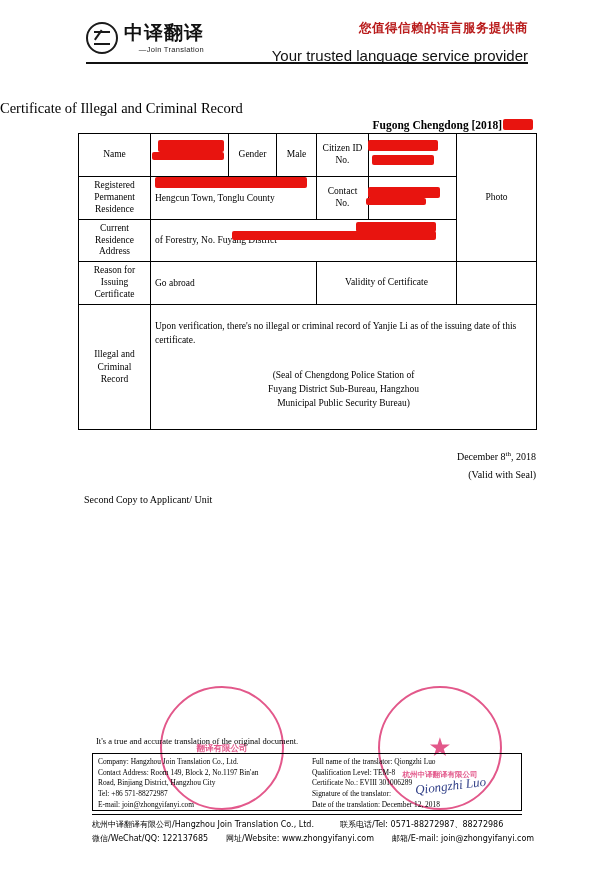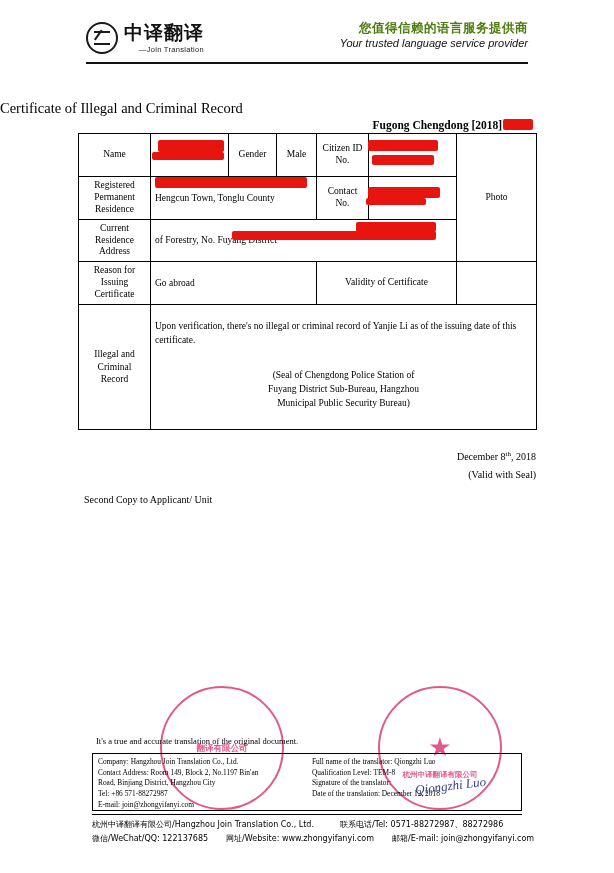--- a/index.html
+++ b/index.html
@@ -92,29 +92,28 @@
   .slogan {
     position: absolute;
     right: 86px;
     top: 2px;
     text-align: right;
   }
   .slogan-cn {
     font-family: "DejaVu Sans", sans-serif;
     font-size: 12.5px;
     font-weight: bold;
-    color: #4d7c0f;
+    color: #b91c1c;
     letter-spacing: .5px;
   }
   .slogan-en {
     font-family: "Liberation Sans", sans-serif;
-    font-size: 11px;
+    font-size: 15px;
     color: #111;
-    margin-top: 0;
-    font-style: italic;
+    margin-top: 10px;
   }
   .header-rule {
     position: absolute;
     left: 86px;
     top: 44px;
     width: 442px;
     height: 1.6px;
     background: #111;
   }
 
@@ -428,20 +427,21 @@
     <div class="info-col left">
       <div>Company: Hangzhou Join Translation Co., Ltd.</div>
       <div>Contact Address: Room 149, Block 2, No.1197 Bin'an</div>
       <div>Road, Binjiang District, Hangzhou City</div>
       <div>Tel: +86 571-88272987</div>
       <div>E-mail: join@zhongyifanyi.com</div>
     </div>
     <div class="info-col right">
       <div>Full name of the translator: Qiongzhi Luo</div>
       <div>Qualification Level: TEM-8</div>
+      <div>Certificate No.: EVIII 301006289</div>
       <div>Signature of the translator:</div>
       <div>Date of the translation: December 12, 2018</div>
     </div>
   </div>
   <div class="signature">Qiongzhi Luo</div>
 
   <div class="bottom-rule"></div>
   <div class="bottom-block">
     <div class="bottom-line">
       <span class="bl-1">杭州中译翻译有限公司/Hangzhou Join Translation Co., Ltd.</span>

